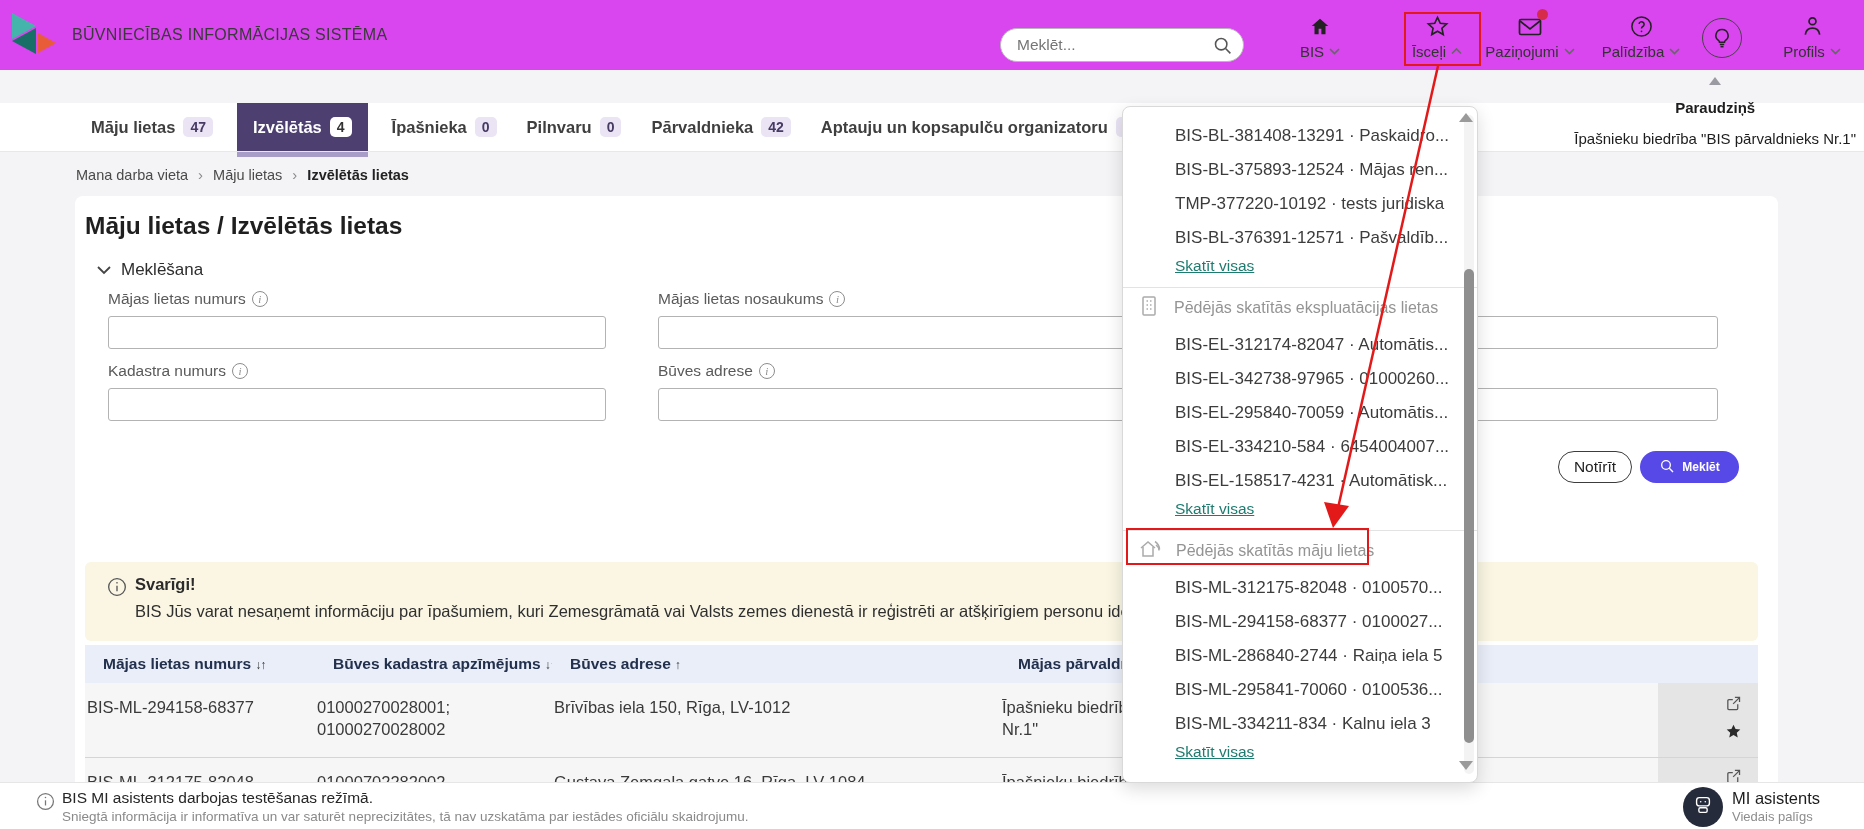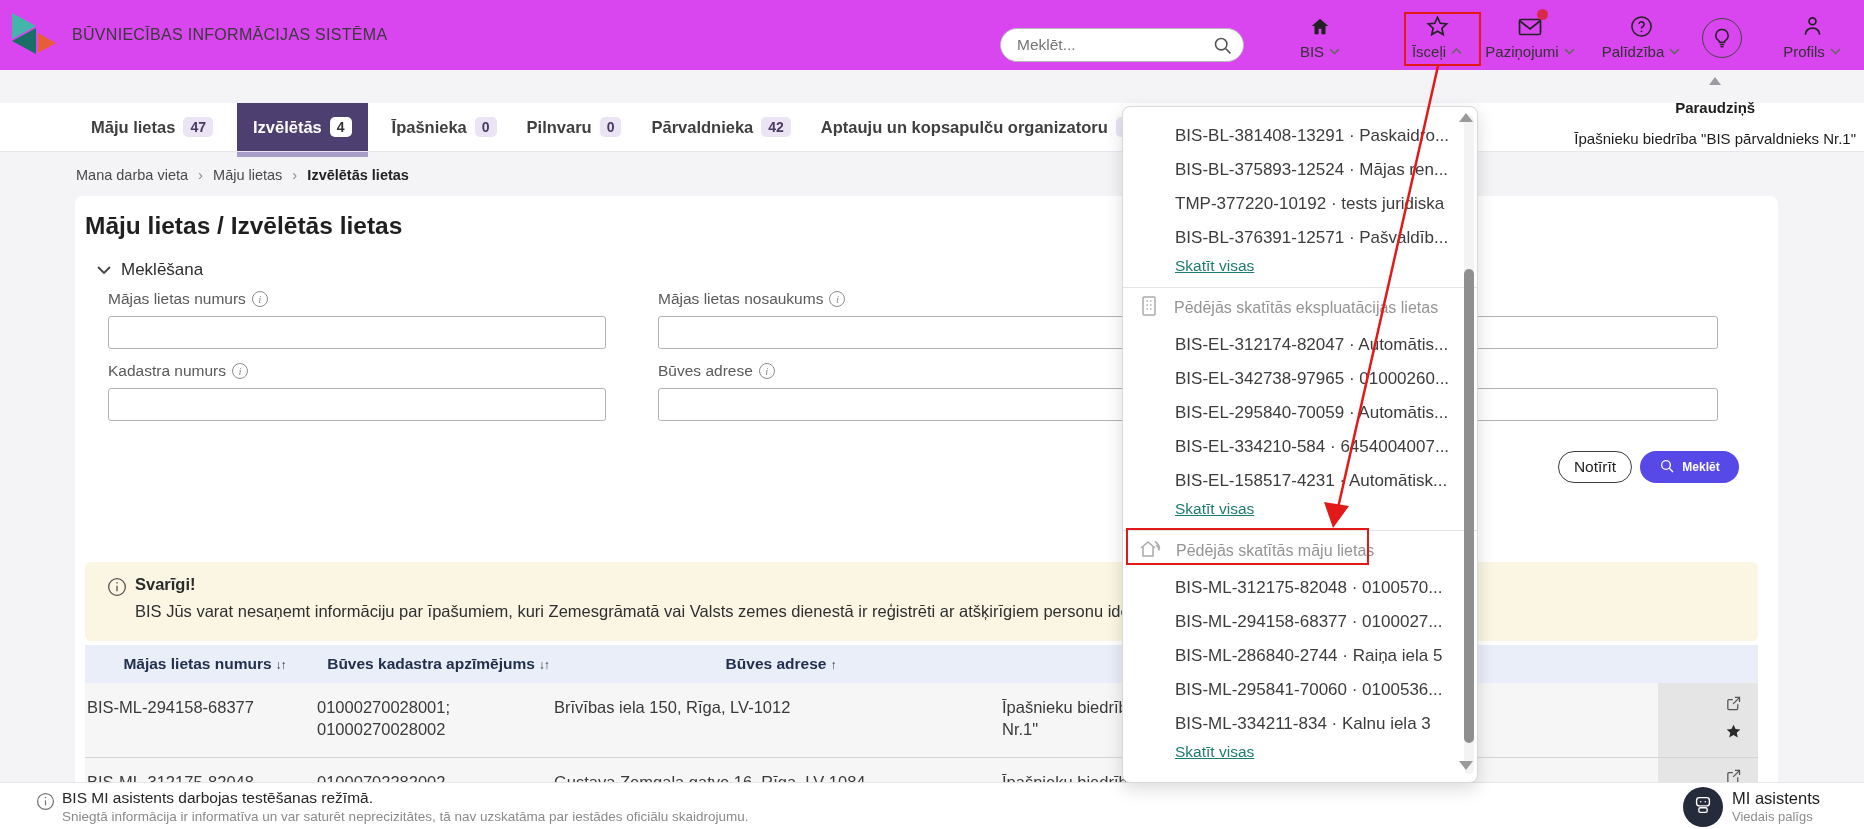--- a/index.html
+++ b/index.html
@@ -47,21 +47,21 @@
   .btn-clear { position:absolute; left:1483px; top:255px; width:74px; height:32px; border:1.5px solid #3c3c3c; border-radius:16px; background:#fff; font-size:15.5px; color:#222; font-family:inherit; cursor:pointer; }
   .btn-search { position:absolute; left:1565px; top:255px; width:99px; height:32px; border:none; border-radius:16px; background:#5748e8; color:#fff; font-size:12px; font-weight:bold; font-family:inherit; cursor:pointer; display:flex; align-items:center; justify-content:center; gap:7px; }
   .notice { position:absolute; left:10px; top:350px; width:1673px; height:79px; background:#faf6e3; border-radius:6px;margin-top:16px; }
   .notice .nicon { position:absolute; left:22px; top:15px; }
   .notice .ntitle { position:absolute; left:50px; top:13px; font-size:16.5px; font-weight:bold; color:#2b2b2b; }
   .notice .nbody { position:absolute; left:50px; top:40px; font-size:16.5px; color:#2f2f2f; white-space:nowrap; }
   
   .tbl { position:absolute; left:10px; top:449px; width:1673px; }
   .trow { display:grid; grid-template-columns:230px 237px 448px 658px 100px; }
   .thead { background:#e9eef8; height:38px; align-items:center; font-size:15.5px; font-weight:bold; color:#22304d; }
-  .thead > div { padding-left:9px; white-space:nowrap; overflow:hidden;text-align:center; }
+  .thead > div { padding-left:18px; white-space:nowrap; overflow:hidden; }
   .sort { font-size:12px; color:#333; margin-left:4px; letter-spacing:-1px; }
   .tr1 { background:#f6f6f6; border-bottom:1px solid #d5d5d5; height:75px; }
   .tr2 { background:#f6f6f6; height:60px; }
   .tr1 > div, .tr2 > div { padding:13px 8px 0 2px; font-size:16.5px; color:#3a3a3a; line-height:22px; }
   .cell-wrap { max-width:300px; }
   .action-cell { background:#e5e5e5 !important; position:relative; }
   .action-cell .aic { position:absolute; right:16px; }
   
   .footer { position:absolute; left:0; top:783px; width:1864px; height:46px; background:#fff; box-shadow:0 -1px 0 #e6e6e6; z-index:30; }
   .footer .fi { position:absolute; left:36px; top:9px; }

